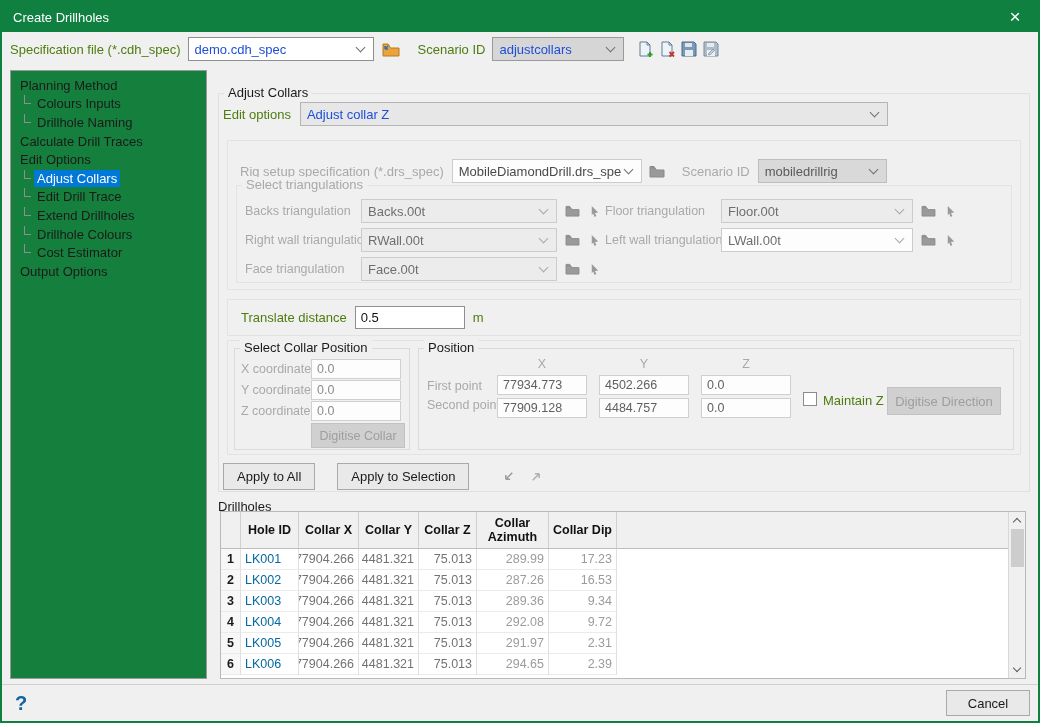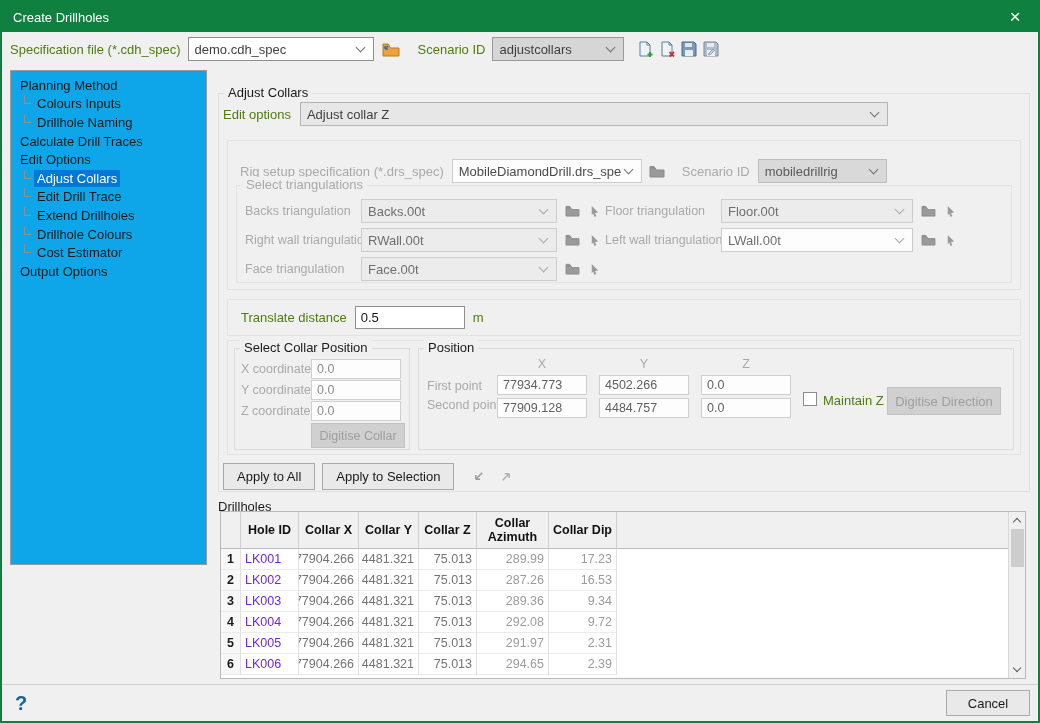--- a/index.html
+++ b/index.html
@@ -10,36 +10,36 @@
   .titlebar { position: absolute; left: 0; right: 0; top: 0; height: 30px; background: #0f8040; display: flex; align-items: center; }
   .titlebar .ttext { color: #fff; font-size: 13px; margin-left: 11px; }
   .closebtn { position: absolute; right: 6px; top: 0; width: 34px; height: 30px; display: flex; align-items: center; justify-content: center; color: #fff; font-size: 19px; cursor: default; }
 
   
   .toolbar { position: absolute; left: 8px; right: 8px; top: 30px; height: 34px; display: flex; align-items: center; }
   .lbl { font-size: 13px; color: #4d7c0f; white-space: nowrap; }
   .lbl.dis { color: #a9a9a9; }
 
   .combo { height: 24px; background: #e7e7e7; border: 1px solid #b4b4b4; display: flex; align-items: center; position: relative; }
-  .combo .cval { font-size: 13px; color: #404040; padding-left: 6px; white-space: nowrap; overflow: hidden; flex: 1; }
+  .combo .cval { font-size: 13px; color: #1d4ed8; padding-left: 6px; white-space: nowrap; overflow: hidden; flex: 1; }
   .chev { width: 7px; height: 7px; border-right: 1.4px solid #707070; border-bottom: 1.4px solid #707070; transform: rotate(45deg); margin: -3px 9px 0 4px; flex: none; }
   .combo.white { background: #fff; border-color: #8f8f8f; }
   .combo.graybg { background: #d6d6d6; border-color: #9a9a9a; }
   .combo.disabled { background: #ececec; border-color: #cccccc; }
   .combo.disabled .cval { color: #6e6e6e; }
   .combo.disabled .chev { border-color: #a8a8a8; }
   .combo.diswhite { background: #fdfdfd; border-color: #cccccc; }
   .combo.diswhite .cval { color: #4a4a4a; }
   .combo.disgray { background: #d9d9d9; border-color: #bdbdbd; }
   .combo.disgray .cval { color: #5a5a5a; }
 
   .iconbtn { width: 22px; height: 22px; display: flex; align-items: center; justify-content: center; flex: none; }
 
   
-  .tree { position: absolute; left: 8px; top: 68px; width: 197px; height: 495px; background: #0ea5e9; border: 1px solid #9a9a9a; padding: 5px 0 12px 6px; }
+  .tree { position: absolute; left: 8px; top: 68px; width: 197px; height: 609px; background: #15803d; border: 1px solid #9a9a9a; padding: 5px 0 12px 6px; }
   .titem { display: flex; align-items: center; height: 18.6px; font-size: 13px; color: #1a1a1a; white-space: nowrap; }
   .titem .conn { display: inline-block; width: 7px; height: 9px; border-left: 1px solid #8f8f8f; border-bottom: 1px solid #8f8f8f; margin: -8px 3px 0 7px; flex: none; }
   .titem .tlabel { padding: 1px 3px; }
   .titem .tlabel.sel { background: #0078d7; color: #fff; }
 
   
   .main { position: absolute; left: 210px; top: 66px; width: 822px; height: 611px; }
   .grpbox { position: absolute; border: 1px solid #e0e0e0; }
   .grptitle { position: absolute; top: -9px; left: 5px; background: #f0f0f0; padding: 0 4px; font-size: 13px; color: #1a1a1a; white-space: nowrap; }
   .grptitle.dis { color: #a9a9a9; }
@@ -73,33 +73,33 @@
   .btn.disabled { background: #d0d0d0; border-color: #c2c2c2; color: #9e9e9e; }
 
   .grp-dir { left: 190px; top: 7px; width: 596px; height: 102px; border-color: #dadada; }
   .dirhead { position: absolute; top: 8px; width: 90px; text-align: center; font-size: 12.5px; color: #a9a9a9; }
   .dirinput { position: absolute; width: 90px; }
   .dirinput .dinput { width: 90px; color: #5f5f5f; }
   .ptlbl { position: absolute; left: 8px; font-size: 12.5px; color: #a9a9a9; }
   .cb { position: absolute; width: 14px; height: 14px; background: #fff; border: 1px solid #8c8c8c; }
 
   .applyrow { position: absolute; top: 369px; left: 4px; display: flex; align-items: center; }
-  .applyrow .btn { height: 27px; padding: 0 13px; margin-right: 7px; }
+  .applyrow .btn { height: 27px; padding: 0 13px; margin-right: 22px; }
   .applyrow .iconbtn { margin-left: 6px; }
 
   
   .grp-drill { position: absolute; left: 6px; top: 429px; width: 812px; height: 182px; }
   .drilltitle { font-size: 13px; color: #1a1a1a; }
   .tablewrap { position: absolute; top: 14px; left: 2px; width: 806px; height: 168px; border: 1px solid #b9b9b9; background: #fff; display: flex; }
   .tgrid { flex: 1; display: grid; grid-template-columns: 20px 58px 60px 60px 58px 72px 68px 1fr; grid-template-rows: 37px repeat(6, 21px); }
   .th { background: #f0f0f0; border-right: 1px solid #cfcfcf; border-bottom: 1px solid #bdbdbd; font-weight: bold; font-size: 12.5px; color: #111; display: flex; align-items: center; justify-content: center; text-align: center; line-height: 1.15; padding: 0 2px; }
   .th.fill { border-right: none; }
   .td { font-size: 12.5px; border-right: 1px solid #e0e0e0; border-bottom: 1px solid #ebebeb; display: flex; align-items: center; padding: 0 4px; white-space: nowrap; overflow: hidden; }
   .td.num { justify-content: center; font-weight: bold; color: #1a1a1a; background: #f7f7f7; }
-  .td.hid { color: #6d28d9; justify-content: flex-start; }
+  .td.hid { color: #0369a1; justify-content: flex-start; }
   .td.dark { color: #737373; justify-content: flex-end; }
   .td.gray { color: #9b9b9b; justify-content: flex-end; }
   .td.fill { border: none; }
   .vscroll { width: 17px; background: #f0f0f0; border-left: 1px solid #d8d8d8; display: flex; flex-direction: column; align-items: center; }
   .sbtn { width: 17px; height: 17px; display: flex; align-items: center; justify-content: center; }
   .sarrow { width: 6px; height: 6px; border-right: 1.3px solid #5a5a5a; border-bottom: 1.3px solid #5a5a5a; }
   .sarrow.up { transform: rotate(-135deg); margin-top: 3px; }
   .sarrow.down { transform: rotate(45deg); margin-bottom: 3px; }
   .sthumb { width: 13px; height: 38px; background: #cdcdcd; }
   .sspace { flex: 1; }

